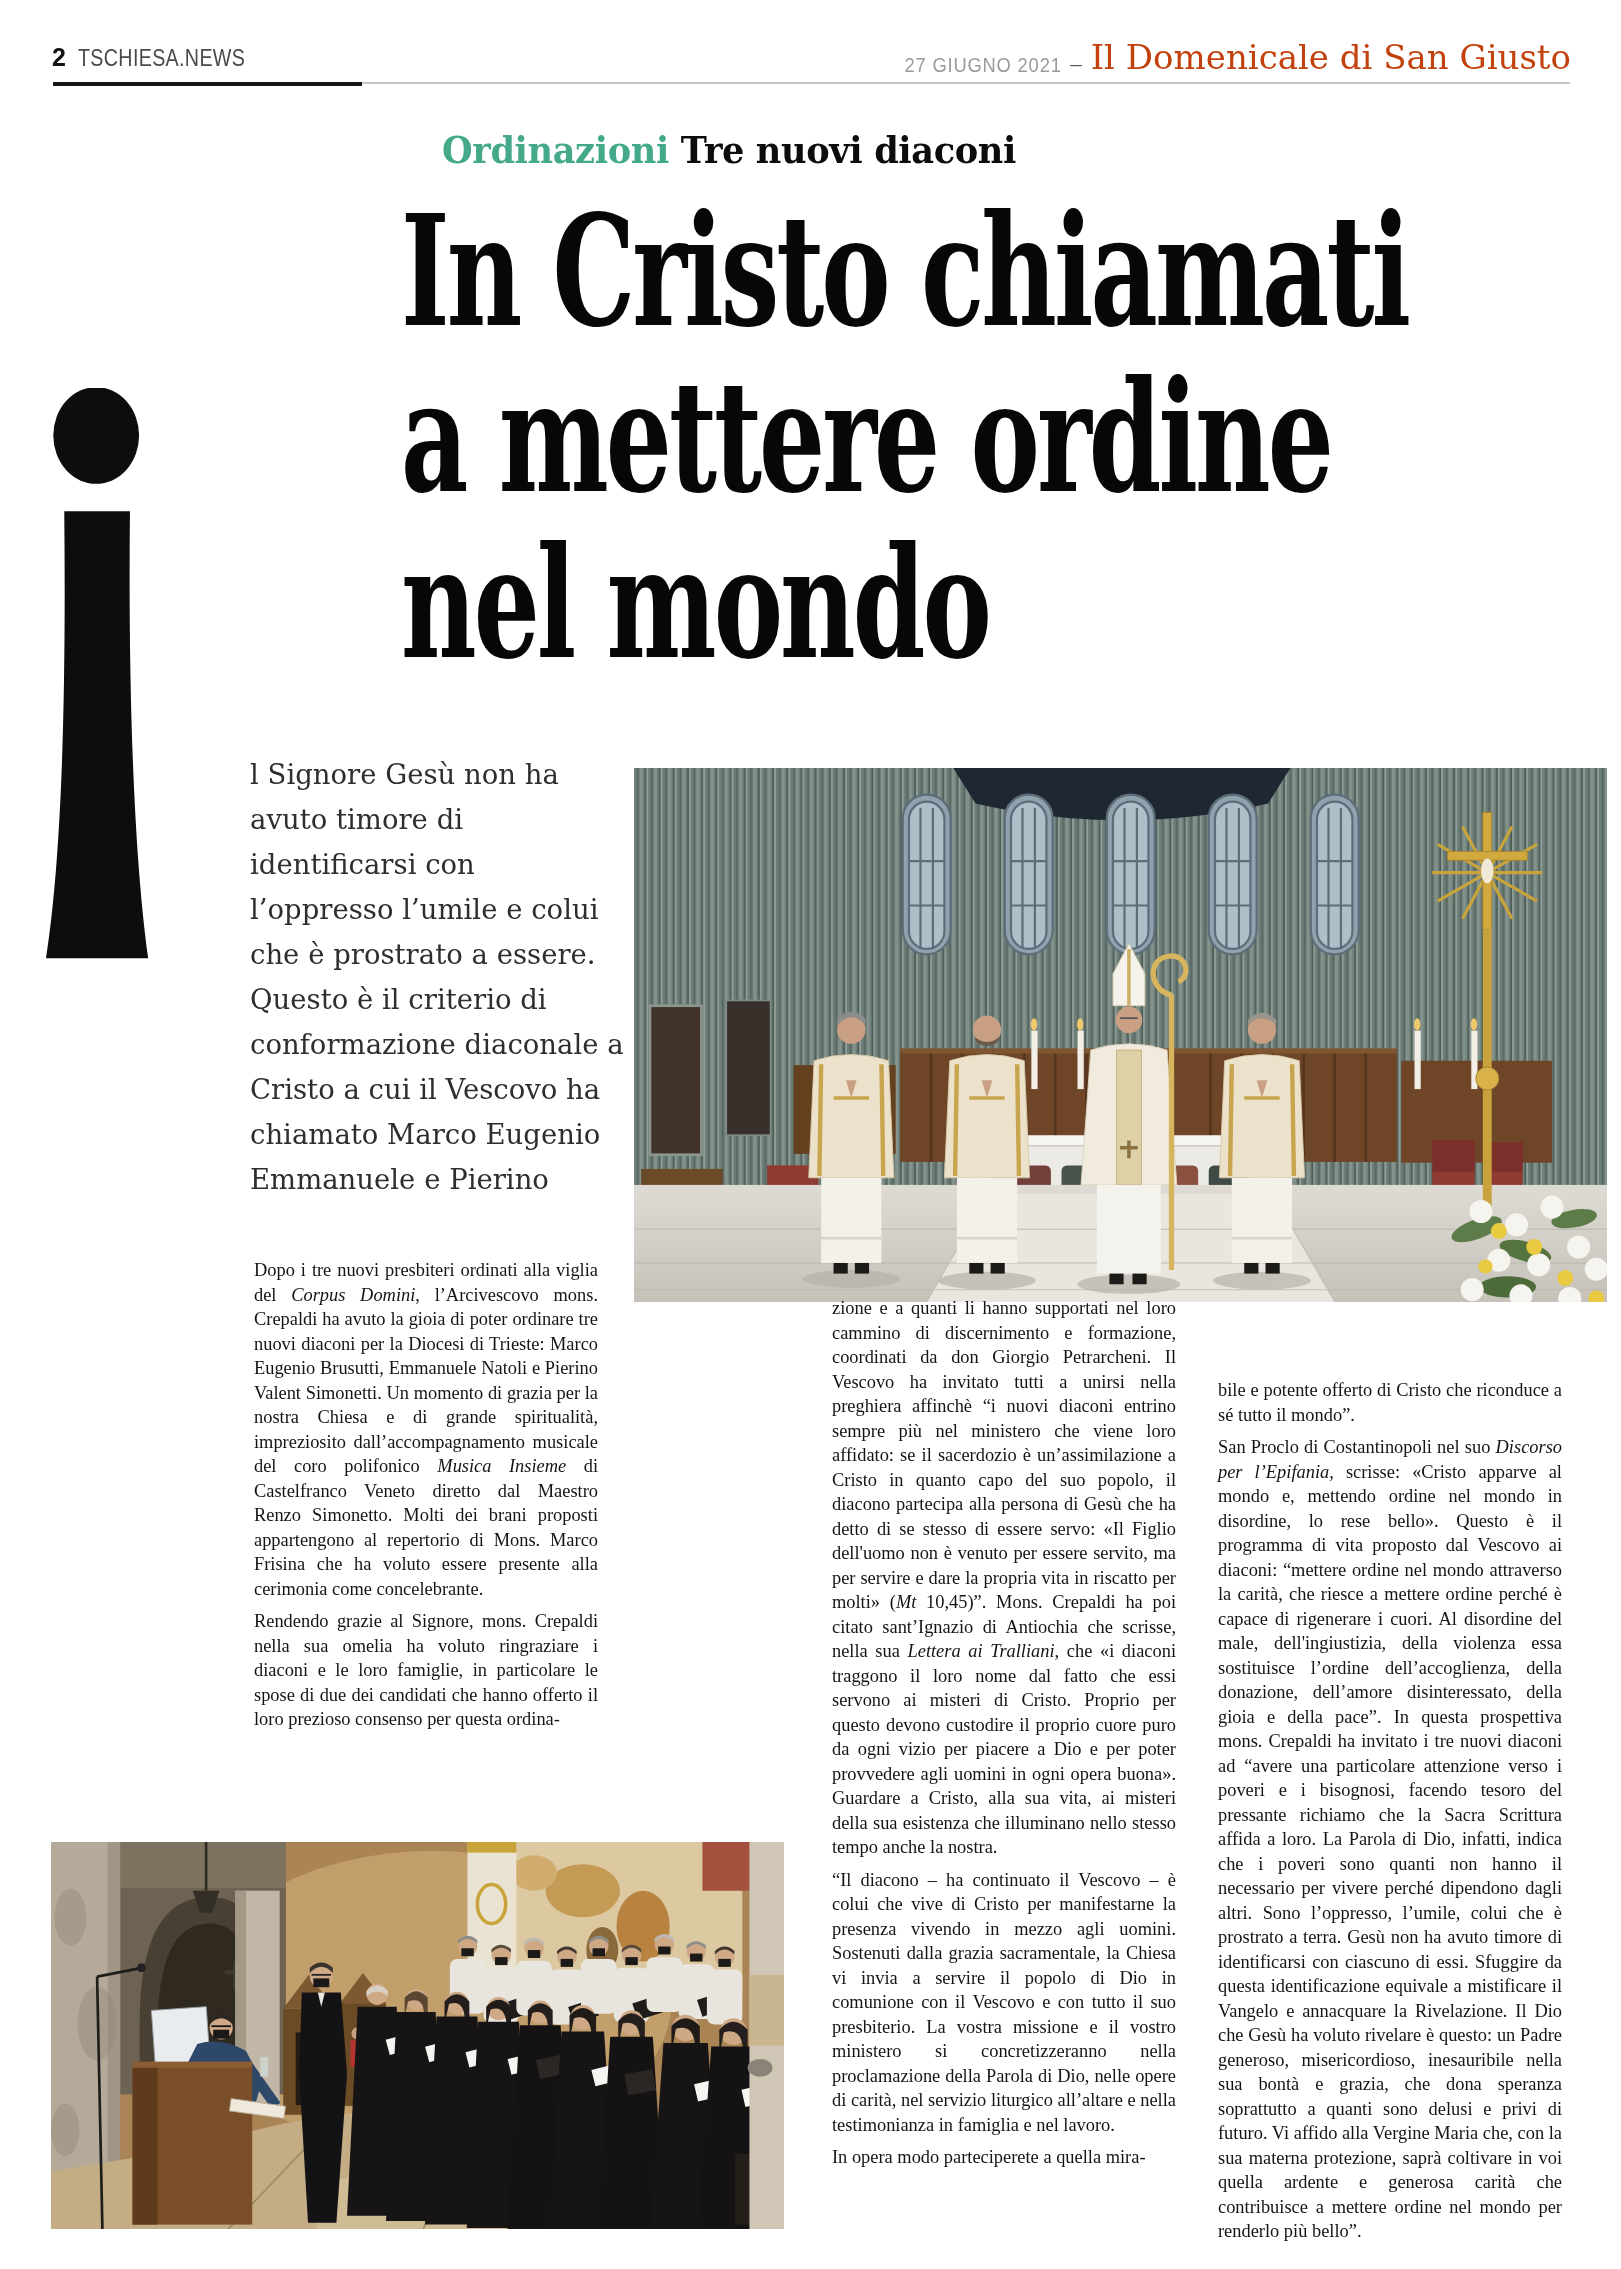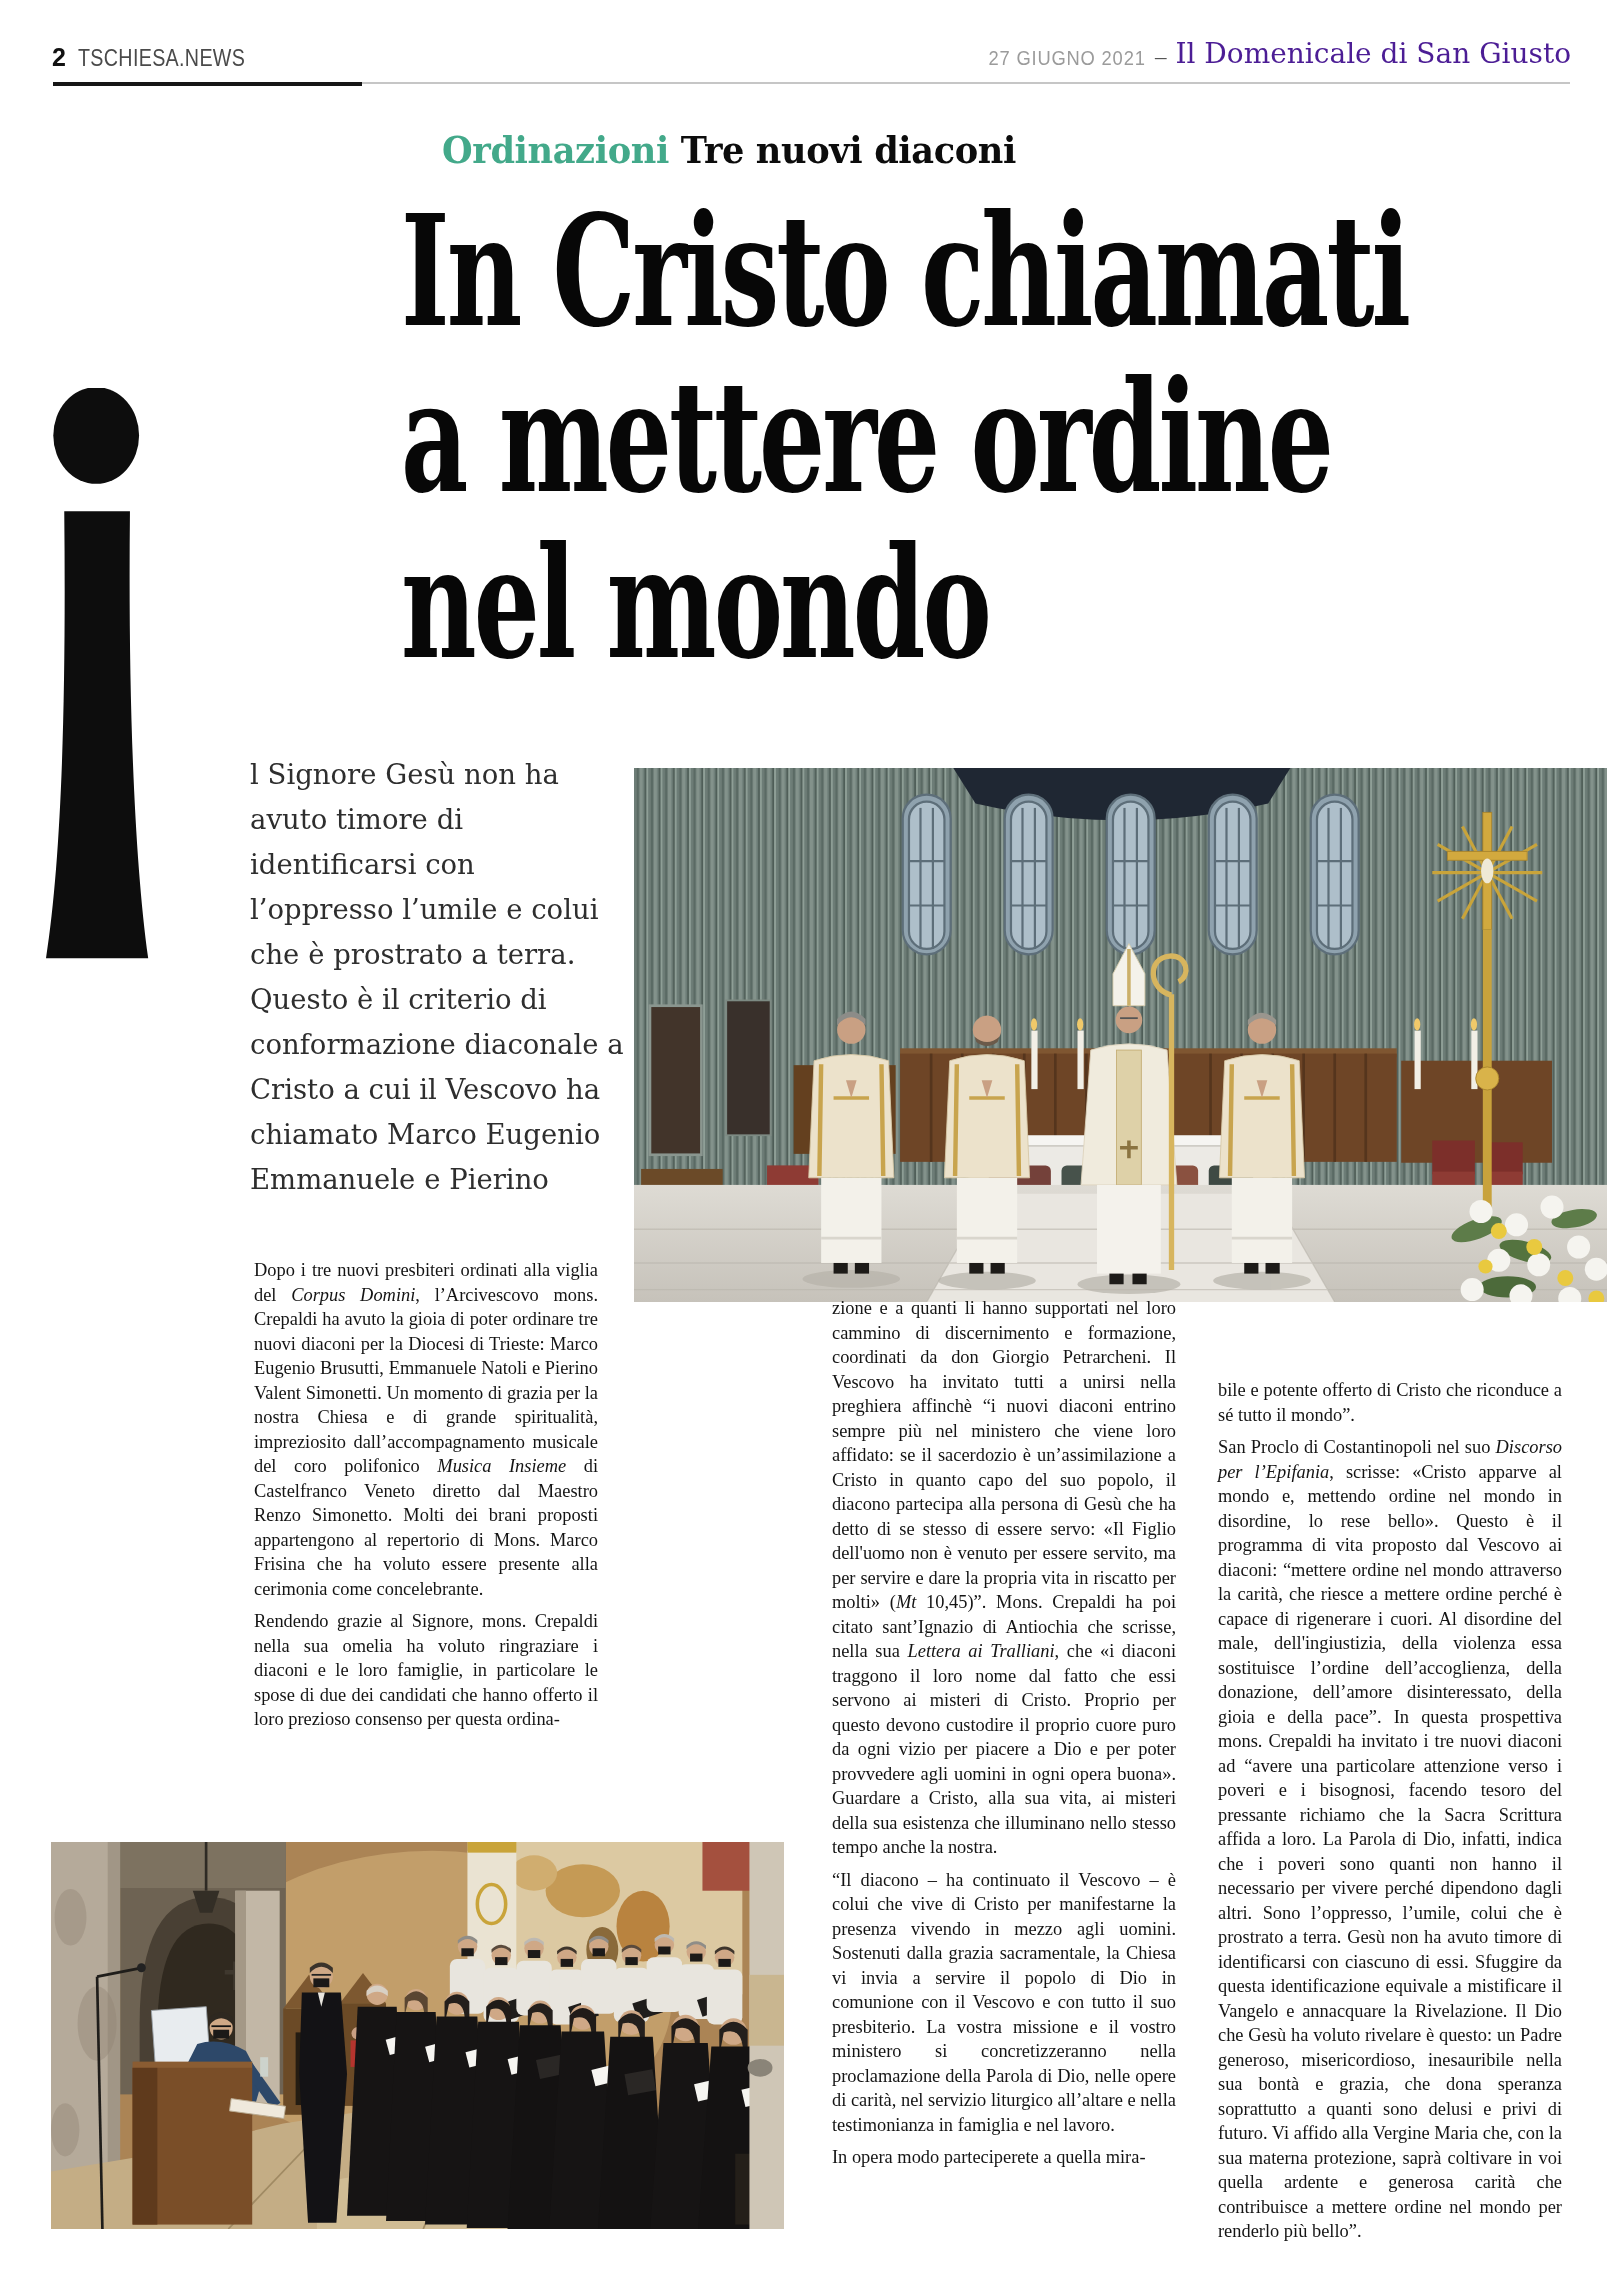--- a/index.html
+++ b/index.html
@@ -10,21 +10,21 @@
   
   .hdr-left{position:absolute;left:52px;top:43px;display:flex;align-items:baseline;gap:12.4px;
     font-family:"Liberation Sans",sans-serif;}
   .hdr-pagenum{font-size:25px;font-weight:700;color:#111;}
   .hdr-section{font-size:24px;font-weight:400;color:#4a4a4a;letter-spacing:0.4px;
     display:inline-block;transform:scaleX(.82);transform-origin:0 100%;}
   .hdr-right{position:absolute;right:51px;top:37px;display:flex;align-items:flex-end;gap:8.9px;}
   .hdr-date{font-family:"Liberation Sans",sans-serif;font-size:20.4px;color:#9b9b9b;letter-spacing:0.9px;
     display:inline-block;transform:scaleX(.9);transform-origin:100% 100%;}
   .hdr-dash{font-size:23px;color:#555;}
-  .hdr-pub{font-family:"DejaVu Serif",serif;font-size:28px;color:#4c1d95;}
+  .hdr-pub{font-family:"DejaVu Serif",serif;font-size:34px;color:#c2410c;}
   .rule-dark{position:absolute;left:53px;top:82px;width:309px;height:3.5px;background:#161616;}
   .rule-light{position:absolute;left:362px;top:82px;width:1208px;height:1.8px;background:#c6c6c6;}
   
   .kicker{position:absolute;left:442px;top:128px;font-family:"DejaVu Serif",serif;
     font-size:37px;font-weight:700;letter-spacing:-0.4px;white-space:nowrap;
     transform:scaleX(.95);transform-origin:0 0;}
   .kicker .cat{color:#43a98a;margin-right:12.4px;}
   .kicker .sub{color:#0c0c0c;}
   
   .headline{position:absolute;left:401px;top:188px;}
@@ -73,21 +73,21 @@
   <div class="hl-line"><span>nel mondo</span></div>
 </div>
 
 <div class="dropcap">
   <svg viewBox="0 0 160 645" preserveAspectRatio="none" aria-hidden="true">
     <ellipse cx="55" cy="52" rx="47" ry="53" fill="#0d0d0d"></ellipse>
     <path d="M20,135 L92,135 C90,330 96,510 112,625 L0,625 C18,510 22,330 20,135 Z" fill="#0d0d0d"></path>
   </svg>
 </div>
 
-<div class="lead">l Signore Gesù non ha avuto timore di identificarsi con l’oppresso l’umile e colui che è prostrato a terra. Questo è il criterio di conformazione diaconale a Cristo a cui il Vescovo ha chiamato Marco Eugenio Emmanuele e Pierino</div>
+<div class="lead">l Signore Gesù non ha avuto timore di identificarsi con l’oppresso l’umile e colui che è prostrato a essere. Questo è il criterio di conformazione diaconale a Cristo a cui il Vescovo ha chiamato Marco Eugenio Emmanuele e Pierino</div>
 
 <figure class="photo1" style="margin:0">
 <svg viewBox="0 0 1097 602" preserveAspectRatio="none">
   <defs>
     <pattern id="stripes" width="16" height="602" patternUnits="userSpaceOnUse">
       <rect x="0" y="0" width="16" height="602" fill="#6d7d77"></rect>
       <rect x="3" y="0" width="3" height="602" fill="#5a6a64"></rect>
       <rect x="6" y="0" width="4" height="602" fill="#83928b"></rect>
       <rect x="12" y="0" width="2" height="602" fill="#4e5d57"></rect>
       <rect x="14" y="0" width="2" height="602" fill="#90a098"></rect>

